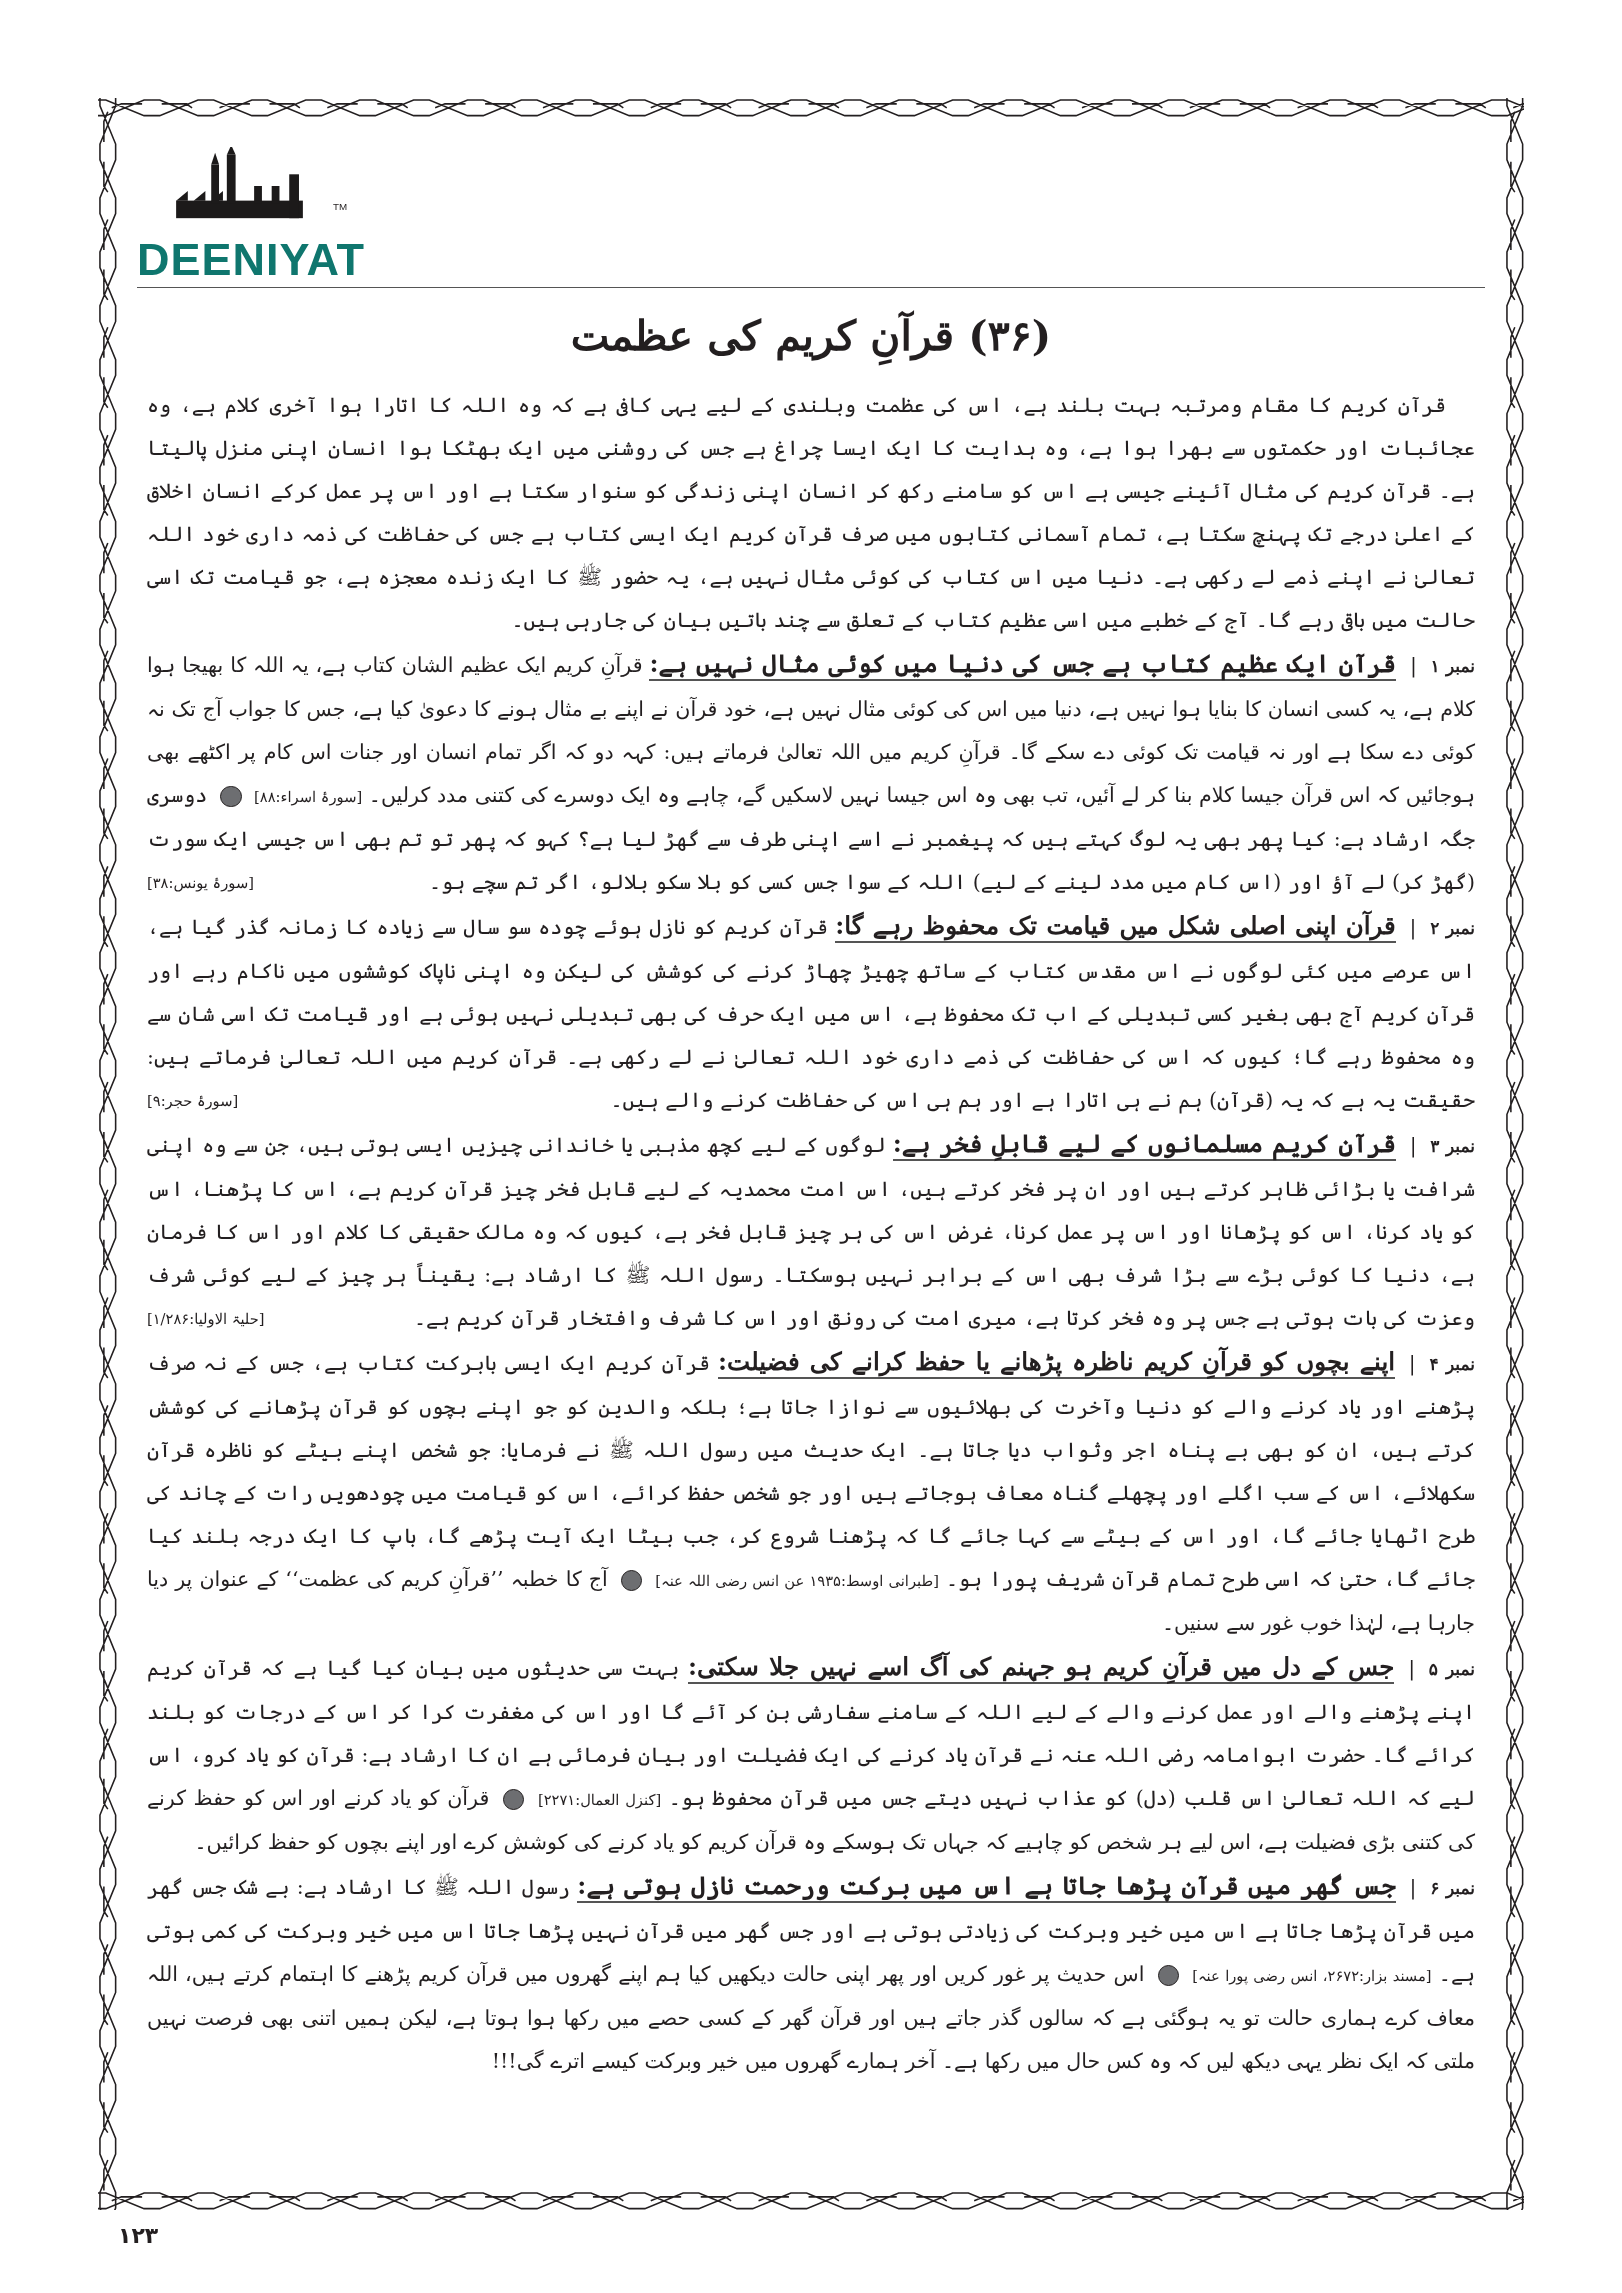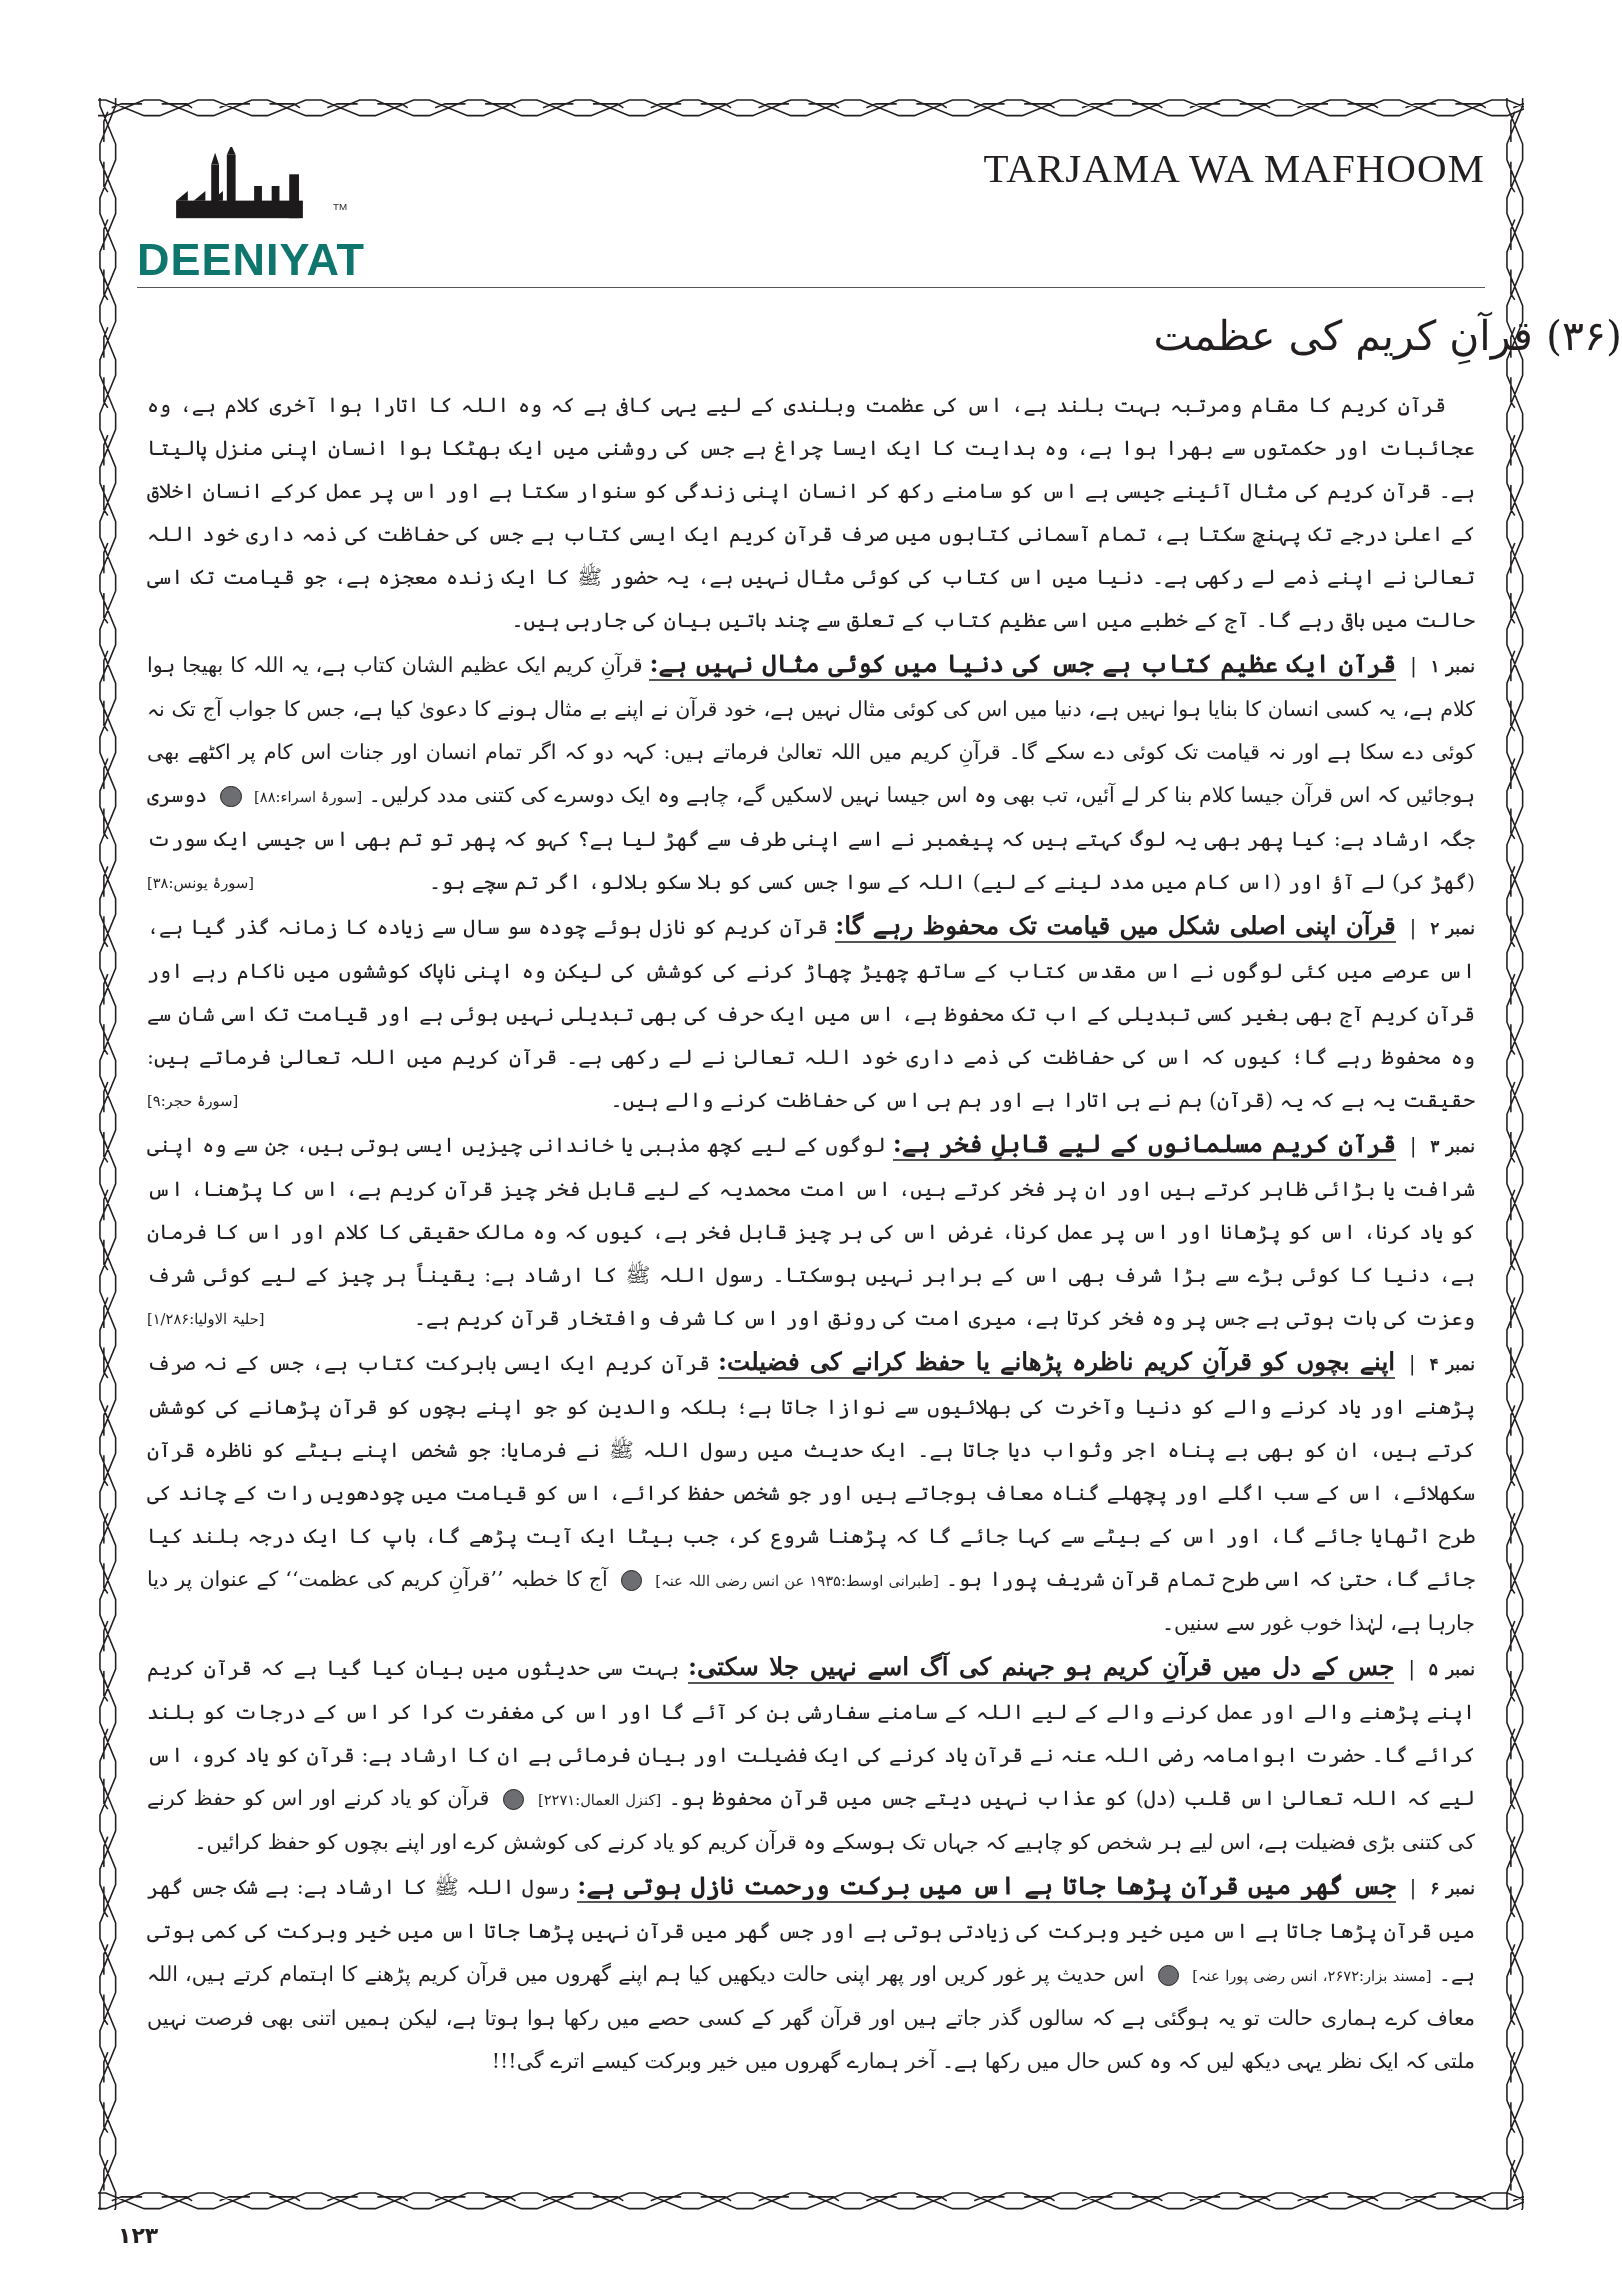--- a/index.html
+++ b/index.html
@@ -22,22 +22,22 @@
   .logo-text { position: absolute; left: 0; top: 90px; font-family: "Liberation Sans", sans-serif;
                font-weight: bold; font-size: 45px; letter-spacing: 1px; color: #0f766e; line-height: 1; }
   .header-rule { position: absolute; left: 137px; top: 287px; width: 1348px; height: 1px; background: #555; }
 
   .header-right { position: absolute; right: 137px; top: 147px; text-align: right; }
   .urdu-series { font-family: "DejaVu Serif", serif; font-size: 39px; direction: rtl;
                  line-height: 1.1; font-style: italic; }
   .series-en { font-family: "Liberation Serif", serif; font-size: 41px; line-height: 1.05;
                letter-spacing: 1px; color: #231f20; }
 
-  .page-title { position: absolute; left: 0; right: 0; top: 312px; 
-                font-family: "DejaVu Serif", serif; font-weight: normal; font-size: 41px; direction: rtl; }
+  .page-title { position: absolute; left: 0; right: 0; top: 312px; text-align: center;
+                font-family: "DejaVu Serif", serif; font-weight: bold; font-size: 41px; direction: rtl; }
 
   
   .content { position: absolute; left: 147px; right: 147px; top: 384px; direction: rtl;
              font-family: "DejaVu Serif", serif; font-size: 20.6px; line-height: 43px;
              text-align: justify; }
   .content p { margin: 0; }
   .intro { text-indent: 29px; }
   .section { margin-top: 0; }
   .sec-head { font-weight: bold; font-size: 24.5px; border-bottom: 2px solid #555; padding-bottom: 1px; margin-top: 24px; }
   .sec-num { font-weight: bold; font-size: 17px; }
@@ -86,21 +86,20 @@
     <polygon points="62,8 66.5,-2 71,8" fill="#1c1a1a"></polygon>
     <rect x="90" y="40" width="8" height="18" fill="#1c1a1a"></rect>
     <rect x="108" y="40" width="8" height="18" fill="#1c1a1a"></rect>
     <rect x="126" y="28" width="10" height="45" fill="#1c1a1a"></rect>
   </svg>
   <span class="logo-tm">TM</span>
   <div class="logo-text">DEENIYAT</div>
 </div>
 
 <div class="header-right">
-  <div class="series-en">TARJAMA WA MAFHOOM</div>
 </div>
 <div class="header-rule"></div>
 
 <div class="page-title">(۳۶) قرآنِ کریم کی عظمت</div>
 
 <div class="content">
   <p class="intro">قرآنِ کریم کا مقام ومرتبہ بہت بلند ہے، اس کی عظمت وبلندی کے لیے یہی کافی ہے کہ وہ اللہ کا اتارا ہوا آخری کلام ہے، وہ عجائبات اور حکمتوں سے بھرا ہوا ہے، وہ ہدایت کا ایک ایسا چراغ ہے جس کی روشنی میں ایک بھٹکا ہوا انسان اپنی منزل پالیتا ہے۔ قرآنِ کریم کی مثال آئینے جیسی ہے اس کو سامنے رکھ کر انسان اپنی زندگی کو سنوار سکتا ہے اور اس پر عمل کرکے انسان اخلاق کے اعلیٰ درجے تک پہنچ سکتا ہے، تمام آسمانی کتابوں میں صرف قرآنِ کریم ایک ایسی کتاب ہے جس کی حفاظت کی ذمہ داری خود اللہ تعالیٰ نے اپنے ذمے لے رکھی ہے۔ دنیا میں اس کتاب کی کوئی مثال نہیں ہے، یہ حضور ﷺ کا ایک زندہ معجزہ ہے، جو قیامت تک اسی حالت میں باقی رہے گا۔ آج کے خطبے میں اسی عظیم کتاب کے تعلق سے چند باتیں بیان کی جارہی ہیں۔</p>
 
   <div class="section">
     <span class="sec-num">نمبر ۱</span><span class="sep">|</span><span class="sec-head">قرآن ایک عظیم کتاب ہے جس کی دنیا میں کوئی مثال نہیں ہے:</span>

